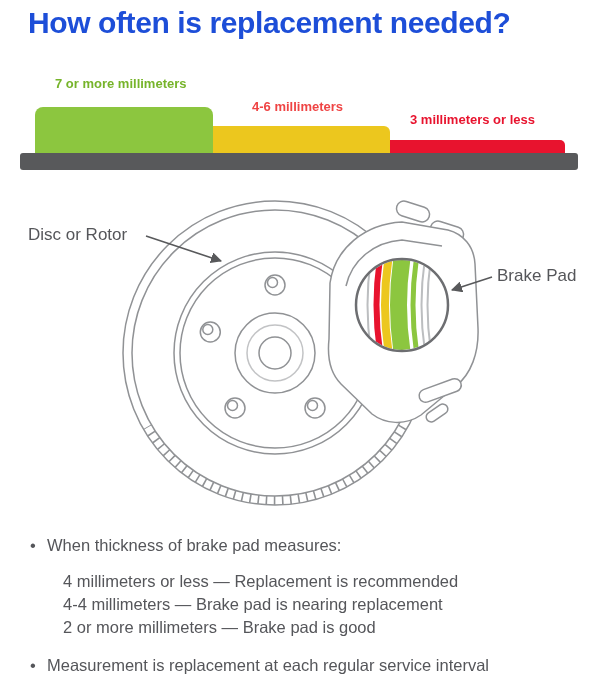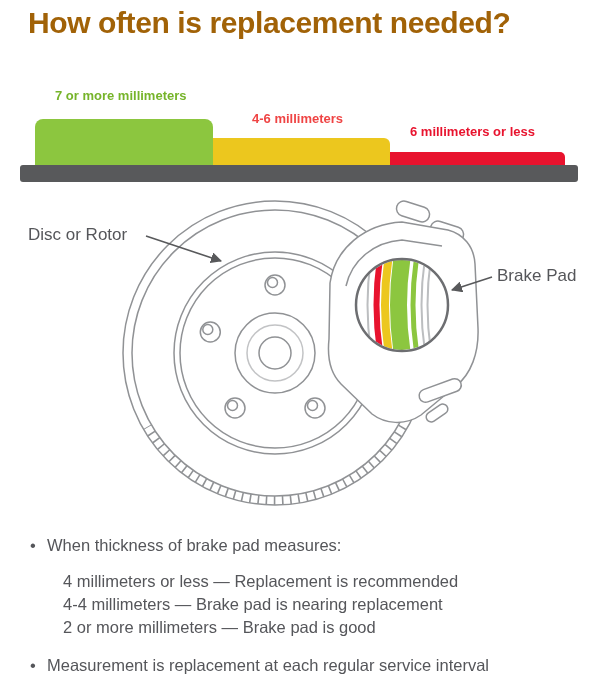--- a/index.html
+++ b/index.html
@@ -8,25 +8,25 @@
     width:600px; height:686px;
     font-family:"Liberation Sans", sans-serif;
     color:#55565a;
   }
   .page { position:relative; width:600px; height:686px; background:#fff; overflow:hidden; }
 
   
   .title {
     position:absolute; left:28px; top:6px;
     font-size:30px; font-weight:700; letter-spacing:-0.4px;
-    color:#a16207; white-space:nowrap;
+    color:#1d4ed8; white-space:nowrap;
   }
 
   
-  .chart { position:absolute; left:0; top:12px; width:540px; height:180px;text-decoration:underline; }
+  .chart { position:absolute; left:0; top:0; width:540px; height:180px;text-decoration:underline; }
   .bar-label { position:absolute; font-size:13px; font-weight:700; white-space:nowrap; }
   .bar-label.green  { left:55px;  top:76px;  color:#76b42a; }
   .bar-label.yellow { left:252px; top:99px;  color:#ef4444; }
   .bar-label.red    { left:410px; top:112px; color:#e8132e; }
   .bar { position:absolute; }
   .bar.green  { left:35px;  top:107px; width:178px; height:46px; background:#8cc63f; border-radius:8px 8px 0 0; }
   .bar.yellow { left:213px; top:126px; width:177px; height:27px; background:#ecc71e; border-radius:0 6px 0 0; }
   .bar.red    { left:390px; top:140px; width:175px; height:13px; background:#e8132e; border-radius:0 5px 0 0; }
   .base-plate { position:absolute; left:20px; top:153px; width:558px; height:17px; background:#58595b; border-radius:3px; }
 
@@ -45,21 +45,21 @@
 </head>
 <body>
 
 <div class="page">
 
   <h1 class="title">How often is replacement needed?</h1>
 
   <div class="chart">
     <div class="bar-label green">7 or more millimeters</div>
     <div class="bar-label yellow">4-6 millimeters</div>
-    <div class="bar-label red">6 millimeters or less</div>
+    <div class="bar-label red">3 millimeters or less</div>
     <div class="bar green"></div>
     <div class="bar yellow"></div>
     <div class="bar red"></div>
     <div class="base-plate"></div>
   </div>
 
   <svg class="diagram-svg" width="600" height="335" viewBox="0 0 600 335">
     <defs>
       <marker id="ah" viewBox="0 0 10 10" refX="9" refY="5" markerWidth="7" markerHeight="7" orient="auto">
         <path d="M0,0 L10,5 L0,10 z" fill="#58595b"></path>

